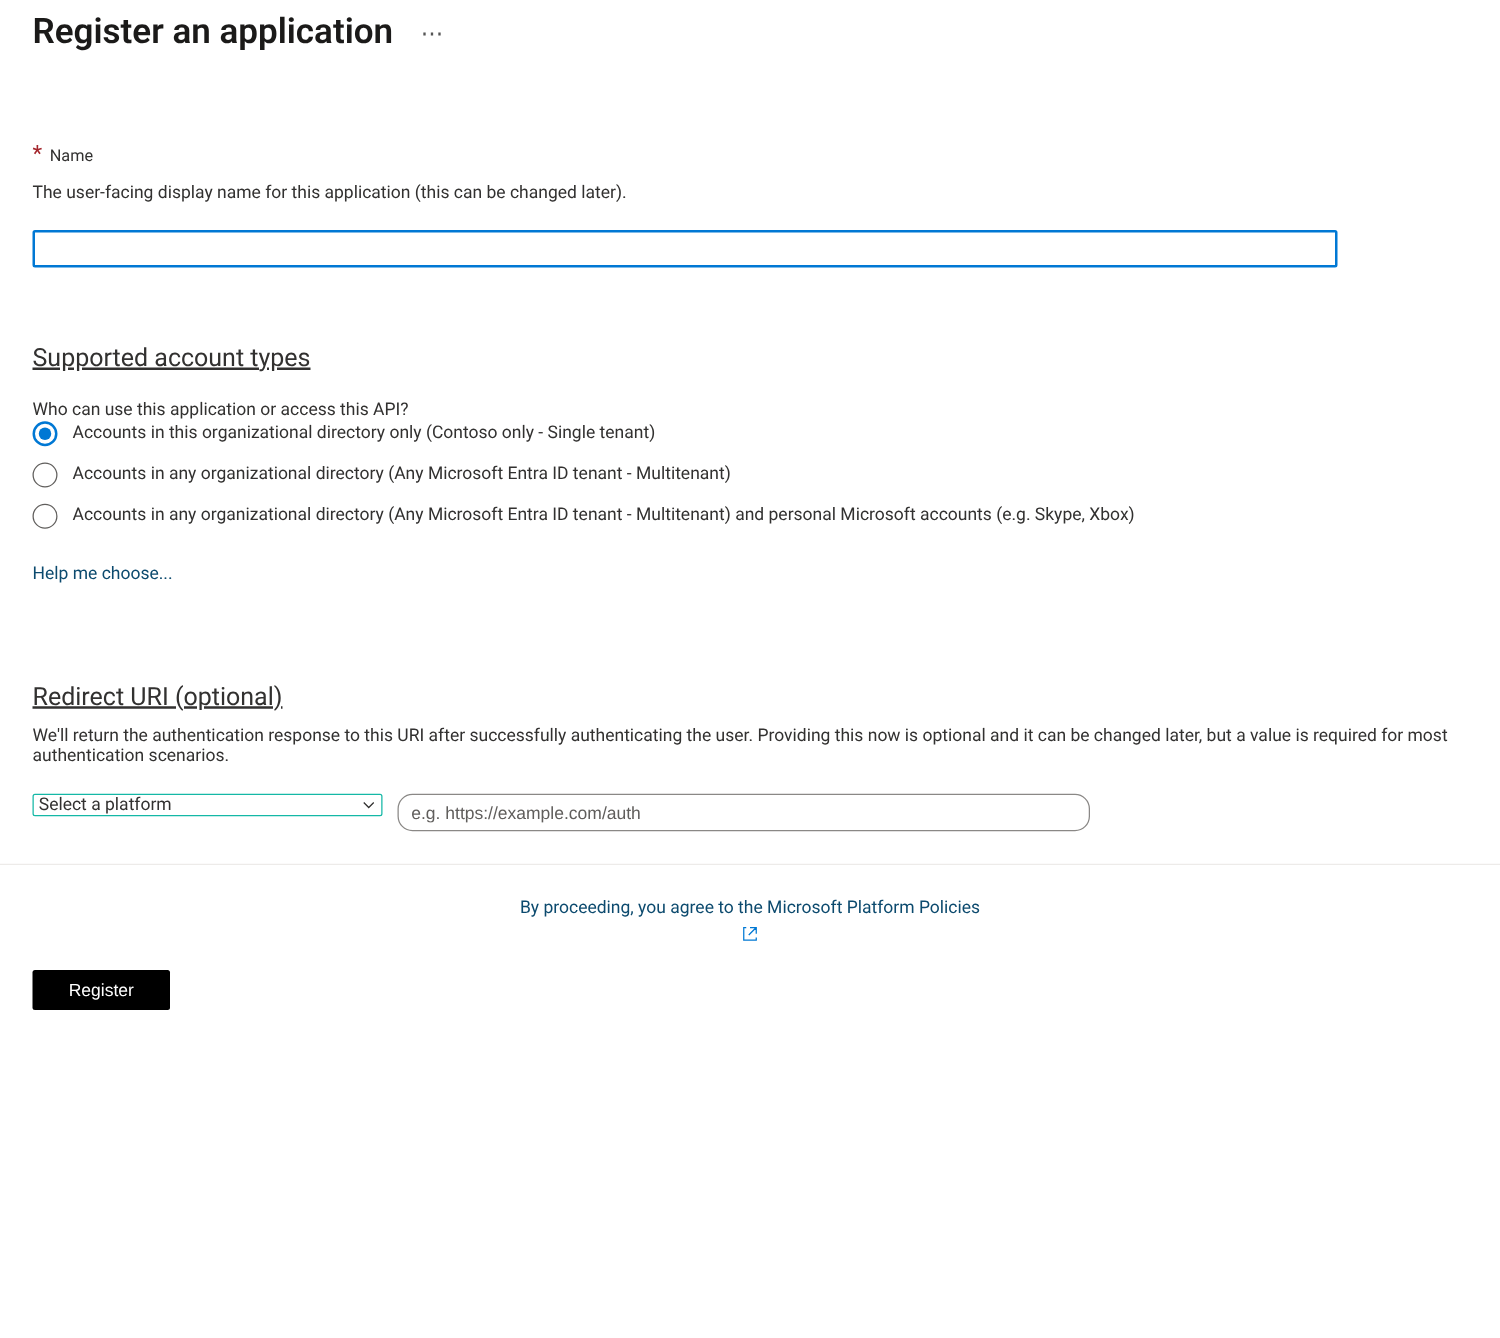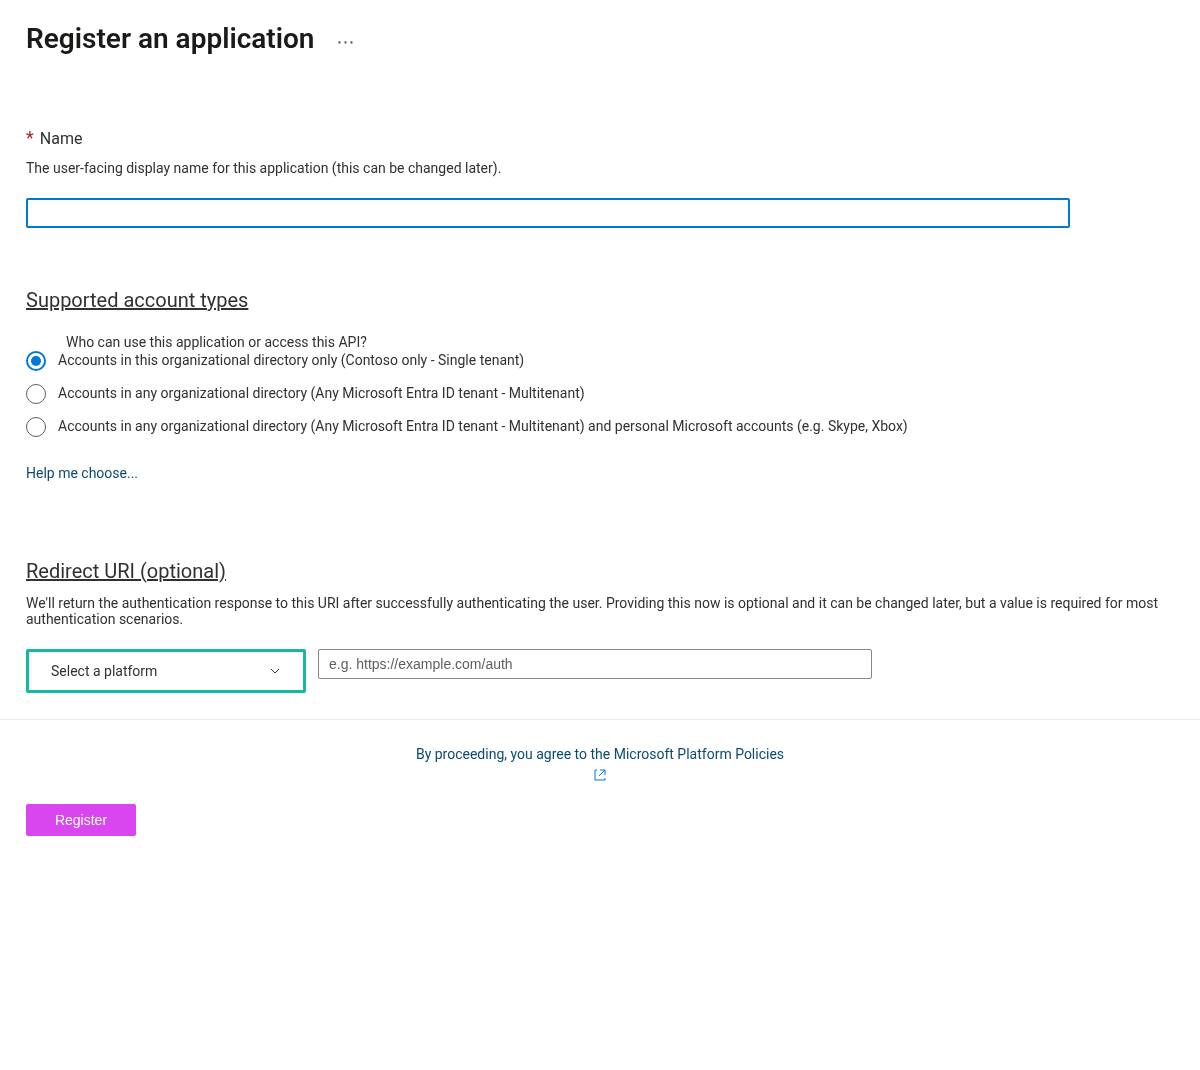--- a/index.html
+++ b/index.html
@@ -12,21 +12,21 @@
     background: #fff;
   }
   .page {
     padding: 0 26px 26px 26px;
     width: 1200px;
   }
   .title-row {
     display: flex;
     align-items: center;
     gap: 22px;
-    padding-top: 22px;
+    padding-top: 8px;
   }
   h1.page-title {
     font-size: 28px;
     font-weight: 600;
     margin: 0;
     color: #1b1a19;
   }
   .more-icon {
     font-size: 18px;
     color: #555;
@@ -37,21 +37,21 @@
   .section { margin-top: 60px; }
   .section.first { margin-top: 72px; }
   .section.med { margin-top: 78px; }
   .label-row {
     display: flex;
     align-items: baseline;
     gap: 6px;
   }
   .required-star { color: #a4262c; font-size: 18px; }
   .field-label {
-    font-size: 16px;
+    font-size: 13px;
     color: #323130;
     font-weight: 400;
   }
   .section-heading {
     font-size: 20px;
     color: #323130;
     font-weight: 400;
     text-decoration: underline;
   }
   .help-text {
@@ -111,40 +111,40 @@
     font-size: 14px;
   }
   .help-link-row { margin-top: 28px; }
   .redirect-row {
     display: flex;
     gap: 12px;
     margin-top: 22px;
   }
   .platform-select {
     width: 280px;
-    height: 44px;
-    border: 3px solid #14b8a6;
+    height: 18px;
+    border: 1px solid #14b8a6;
     border-radius: 2px;
     display: flex;
     align-items: center;
     justify-content: space-between;
-    padding: 0 22px;
+    padding: 0 4px;
     background: #fff;
     color: #323130;
     font-size: 14px;
   }
   .chevron {
     width: 12px;
     height: 12px;
   }
   .uri-input {
     width: 554px;
     height: 30px;
     border: 1px solid #8a8886;
-    border-radius: 2px;
+    border-radius: 12px;
     padding: 0 10px;
     font-size: 14px;
     outline: none;
     background: #fff;
     color: #323130;
   }
   .uri-input::placeholder { color: #605e5c; }
   .bottom-paragraphs { margin-top: 110px; }
   .bottom-paragraphs .para {
     font-size: 14px;
@@ -163,21 +163,21 @@
     align-items: center;
     gap: 6px;
     flex-direction: column;
   }
   .open-icon {
     width: 14px;
     height: 14px;
   }
   .register-btn {
     margin-top: 22px;
-    background: #d946ef;
+    background: #000000;
     color: #fff;
     border: none;
     padding: 6px 20px;
     font-size: 14px;
     border-radius: 2px;
     cursor: pointer;
     min-width: 110px;
     height: 32px;
   }
 </style>
@@ -197,21 +197,21 @@
       <span class="required-star">*</span>
       <span class="field-label">Name</span>
     </div>
     <div class="help-text">The user-facing display name for this application (this can be changed later).</div>
     <input type="text" class="text-input" value="" style="">
   </div>
 
   
   <div class="section">
     <div class="section-heading">Supported account types</div>
-    <div class="help-text" style="margin-top:22px;margin-left:40px;">Who can use this application or access this API?</div>
+    <div class="help-text" style="margin-top:22px;">Who can use this application or access this API?</div>
 
     <div class="radio-group">
       <div class="radio-row">
         <div class="radio selected"></div>
         <div class="radio-label">Accounts in this organizational directory only (Contoso only - Single tenant)</div>
       </div>
       <div class="radio-row">
         <div class="radio"></div>
         <div class="radio-label">Accounts in any organizational directory (Any Microsoft Entra ID tenant - Multitenant)</div>
       </div>

